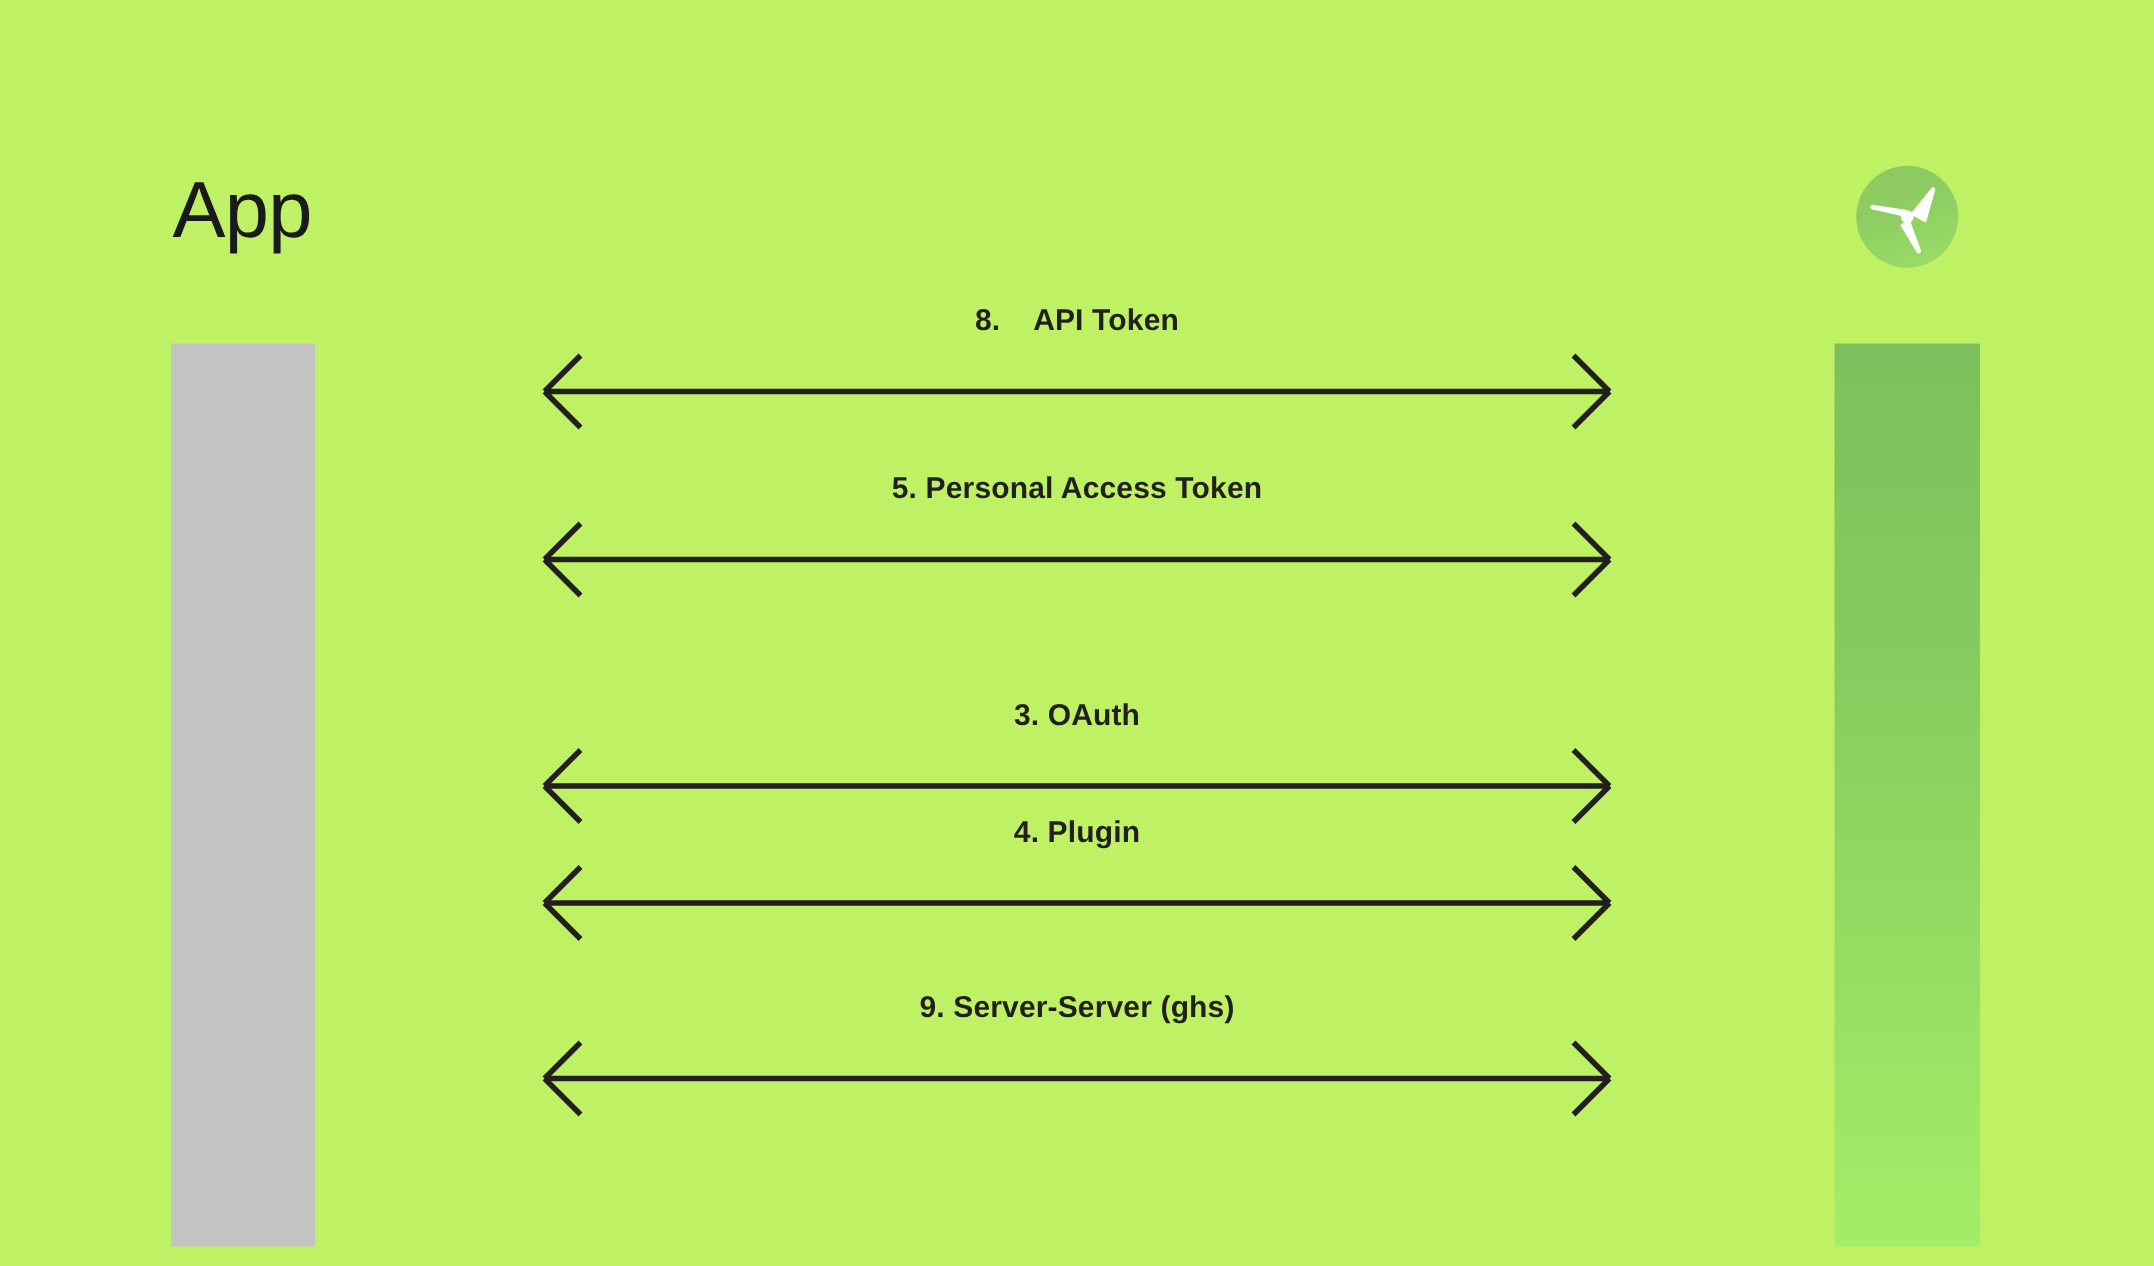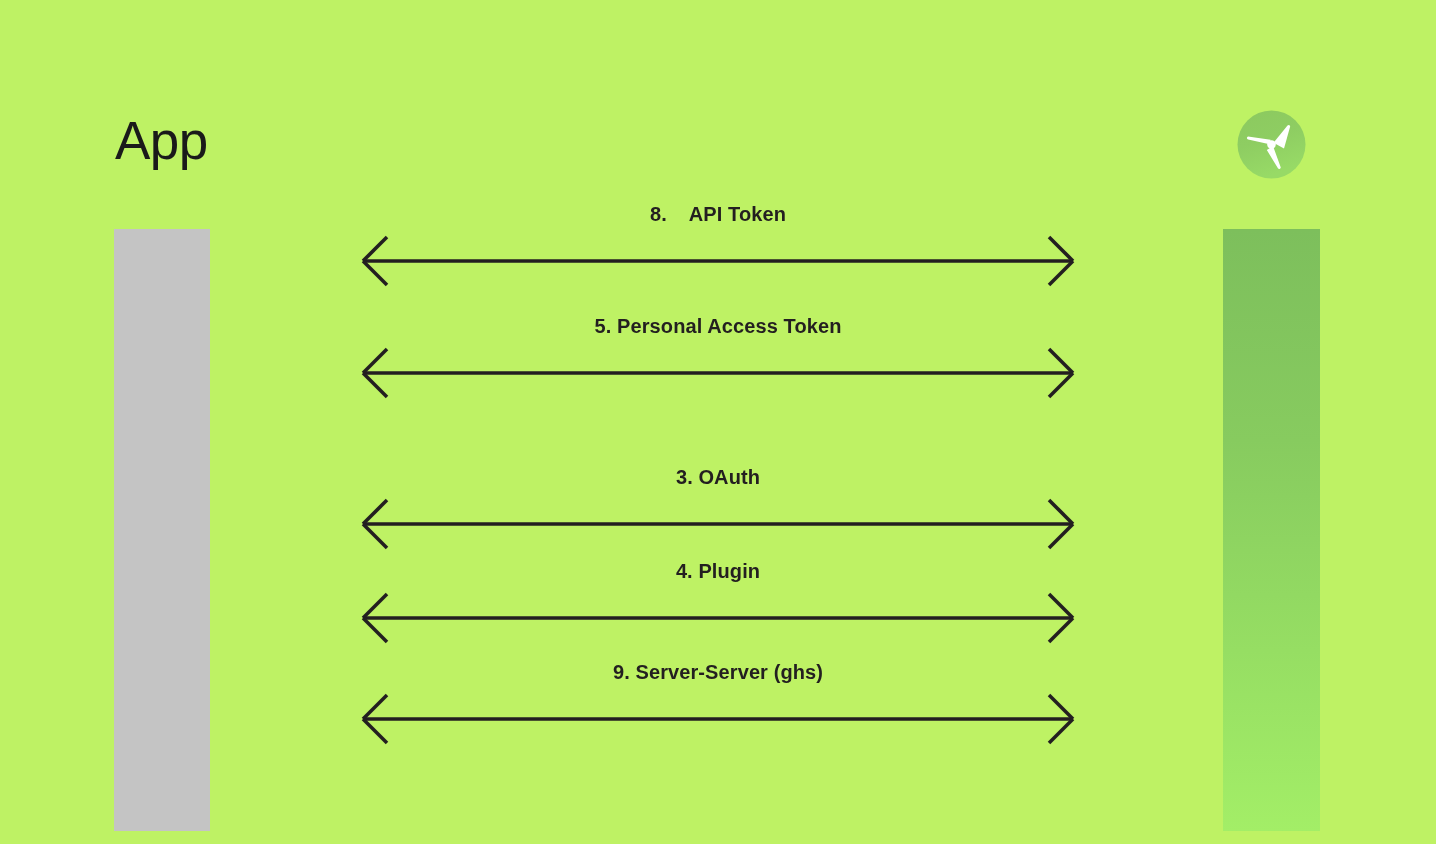--- a/index.html
+++ b/index.html
@@ -159,21 +159,21 @@
       <div class="message-label">3. OAuth</div>
       <svg class="message-arrow" viewBox="0 0 760 56">
         <path d="M25 30 L735 30" stroke="#231f20" stroke-width="3.6" fill="none"></path>
         <path d="M25 30 L 49 6" stroke="#231f20" stroke-width="3.6" fill="none" stroke-linecap="butt"></path>
         <path d="M25 30 L 49 54" stroke="#231f20" stroke-width="3.6" fill="none" stroke-linecap="butt"></path>
         <path d="M735 30 L 711 6" stroke="#231f20" stroke-width="3.6" fill="none" stroke-linecap="butt"></path>
         <path d="M735 30 L 711 54" stroke="#231f20" stroke-width="3.6" fill="none" stroke-linecap="butt"></path>
       </svg>
     </div>
 
-    <div class="message-row" style="top:558px;text-decoration:underline;">
+    <div class="message-row" style="top:542px;text-decoration:underline;">
       <div class="message-label">4. Plugin</div>
       <svg class="message-arrow" viewBox="0 0 760 56">
         <path d="M25 30 L735 30" stroke="#231f20" stroke-width="3.6" fill="none"></path>
         <path d="M25 30 L 49 6" stroke="#231f20" stroke-width="3.6" fill="none" stroke-linecap="butt"></path>
         <path d="M25 30 L 49 54" stroke="#231f20" stroke-width="3.6" fill="none" stroke-linecap="butt"></path>
         <path d="M735 30 L 711 6" stroke="#231f20" stroke-width="3.6" fill="none" stroke-linecap="butt"></path>
         <path d="M735 30 L 711 54" stroke="#231f20" stroke-width="3.6" fill="none" stroke-linecap="butt"></path>
       </svg>
     </div>
 

